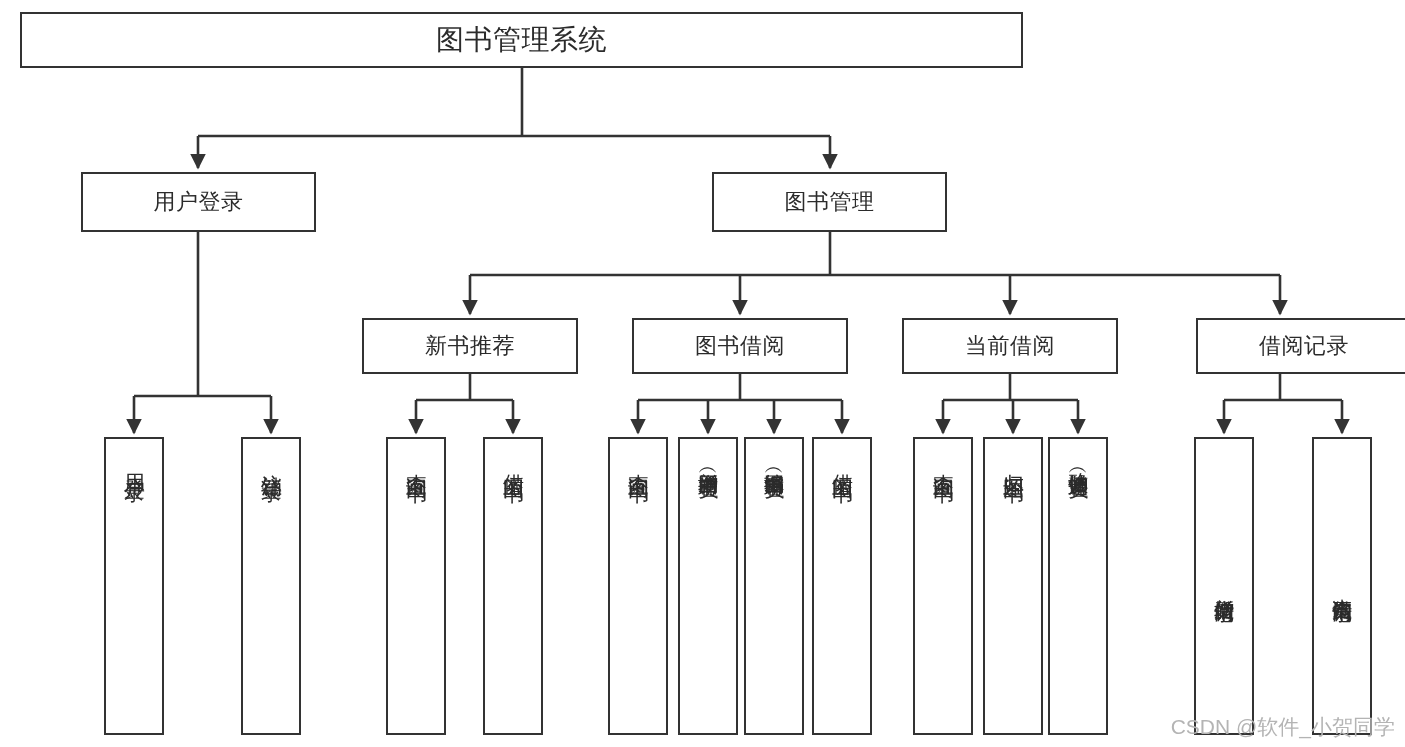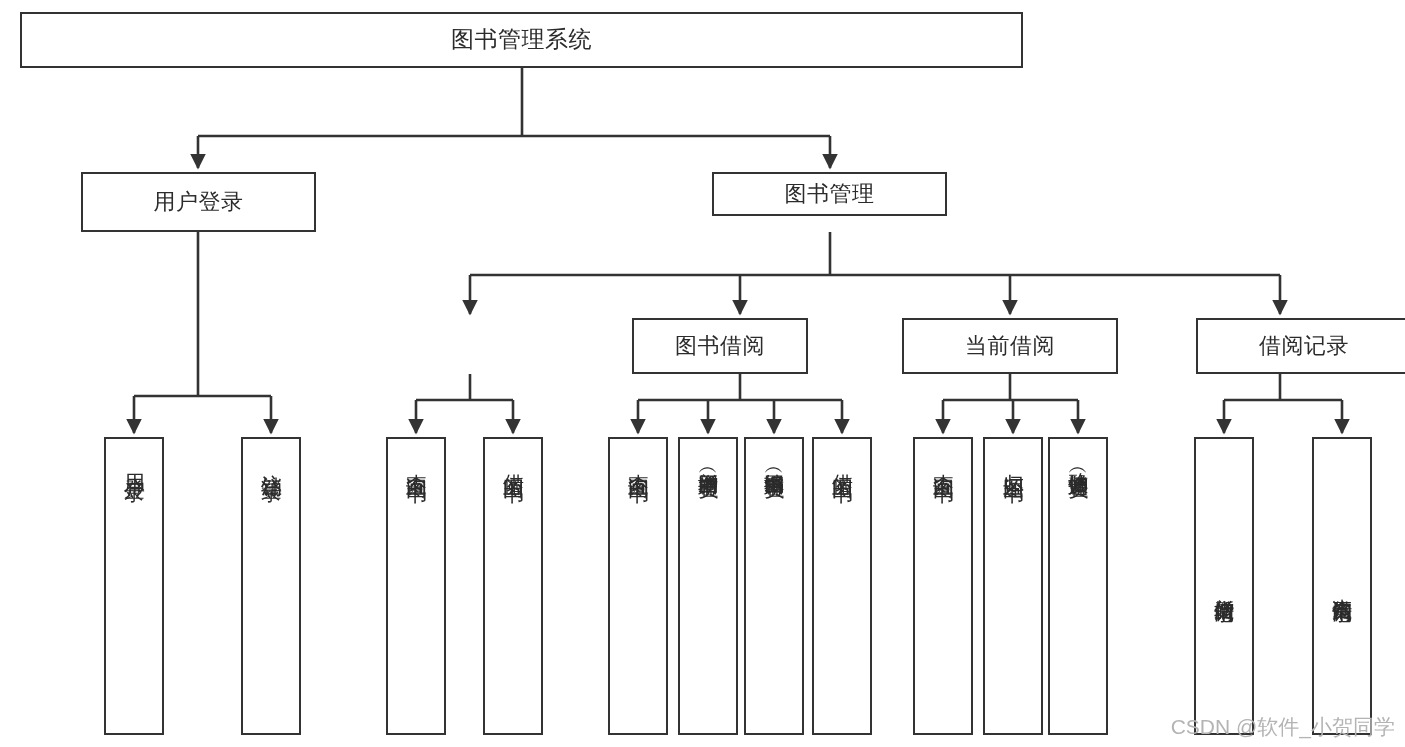--- a/index.html
+++ b/index.html
@@ -41,21 +41,21 @@
     text-align: center;
     letter-spacing: 0.5px;
   }
   
   .node.h .label {
     font-size: 22px;
     line-height: 1.2;
     white-space: nowrap;
   }
   .node.root .label {
-    font-size: 23px;
+    font-size: 28px;
   }
   
   .node.v {
     align-items: flex-start;
     padding-top: 18px;
   }
   .node.v .label {
     writing-mode: vertical-rl;
     text-orientation: upright;
     font-size: 21px;
@@ -137,26 +137,29 @@
   </svg>
 
   <div class="node h root" style="left:20px; top:12px; width:1003px; height:56px;">
     <span class="label">图书管理系统</span>
   </div>
 
   <div class="node h" style="left:81px; top:172px; width:235px; height:60px;">
     <span class="label">用户登录</span>
   </div>
 
-  <div class="node h" style="left:712px; top:172px; width:235px; height:44px;">
+  <div class="node h" style="left:712px; top:172px; width:235px; height:60px;">
     <span class="label">图书管理</span>
   </div>
 
-
-  <div class="node h" style="left:632px; top:318px; width:176px; height:56px;">
+  <div class="node h" style="left:362px; top:318px; width:216px; height:56px;">
+    <span class="label">新书推荐</span>
+  </div>
+
+  <div class="node h" style="left:632px; top:318px; width:216px; height:56px;">
     <span class="label">图书借阅</span>
   </div>
 
   <div class="node h" style="left:902px; top:318px; width:216px; height:56px;">
     <span class="label">当前借阅</span>
   </div>
 
   <div class="node h" style="left:1196px; top:318px; width:216px; height:56px;">
     <span class="label">借阅记录</span>
   </div>

